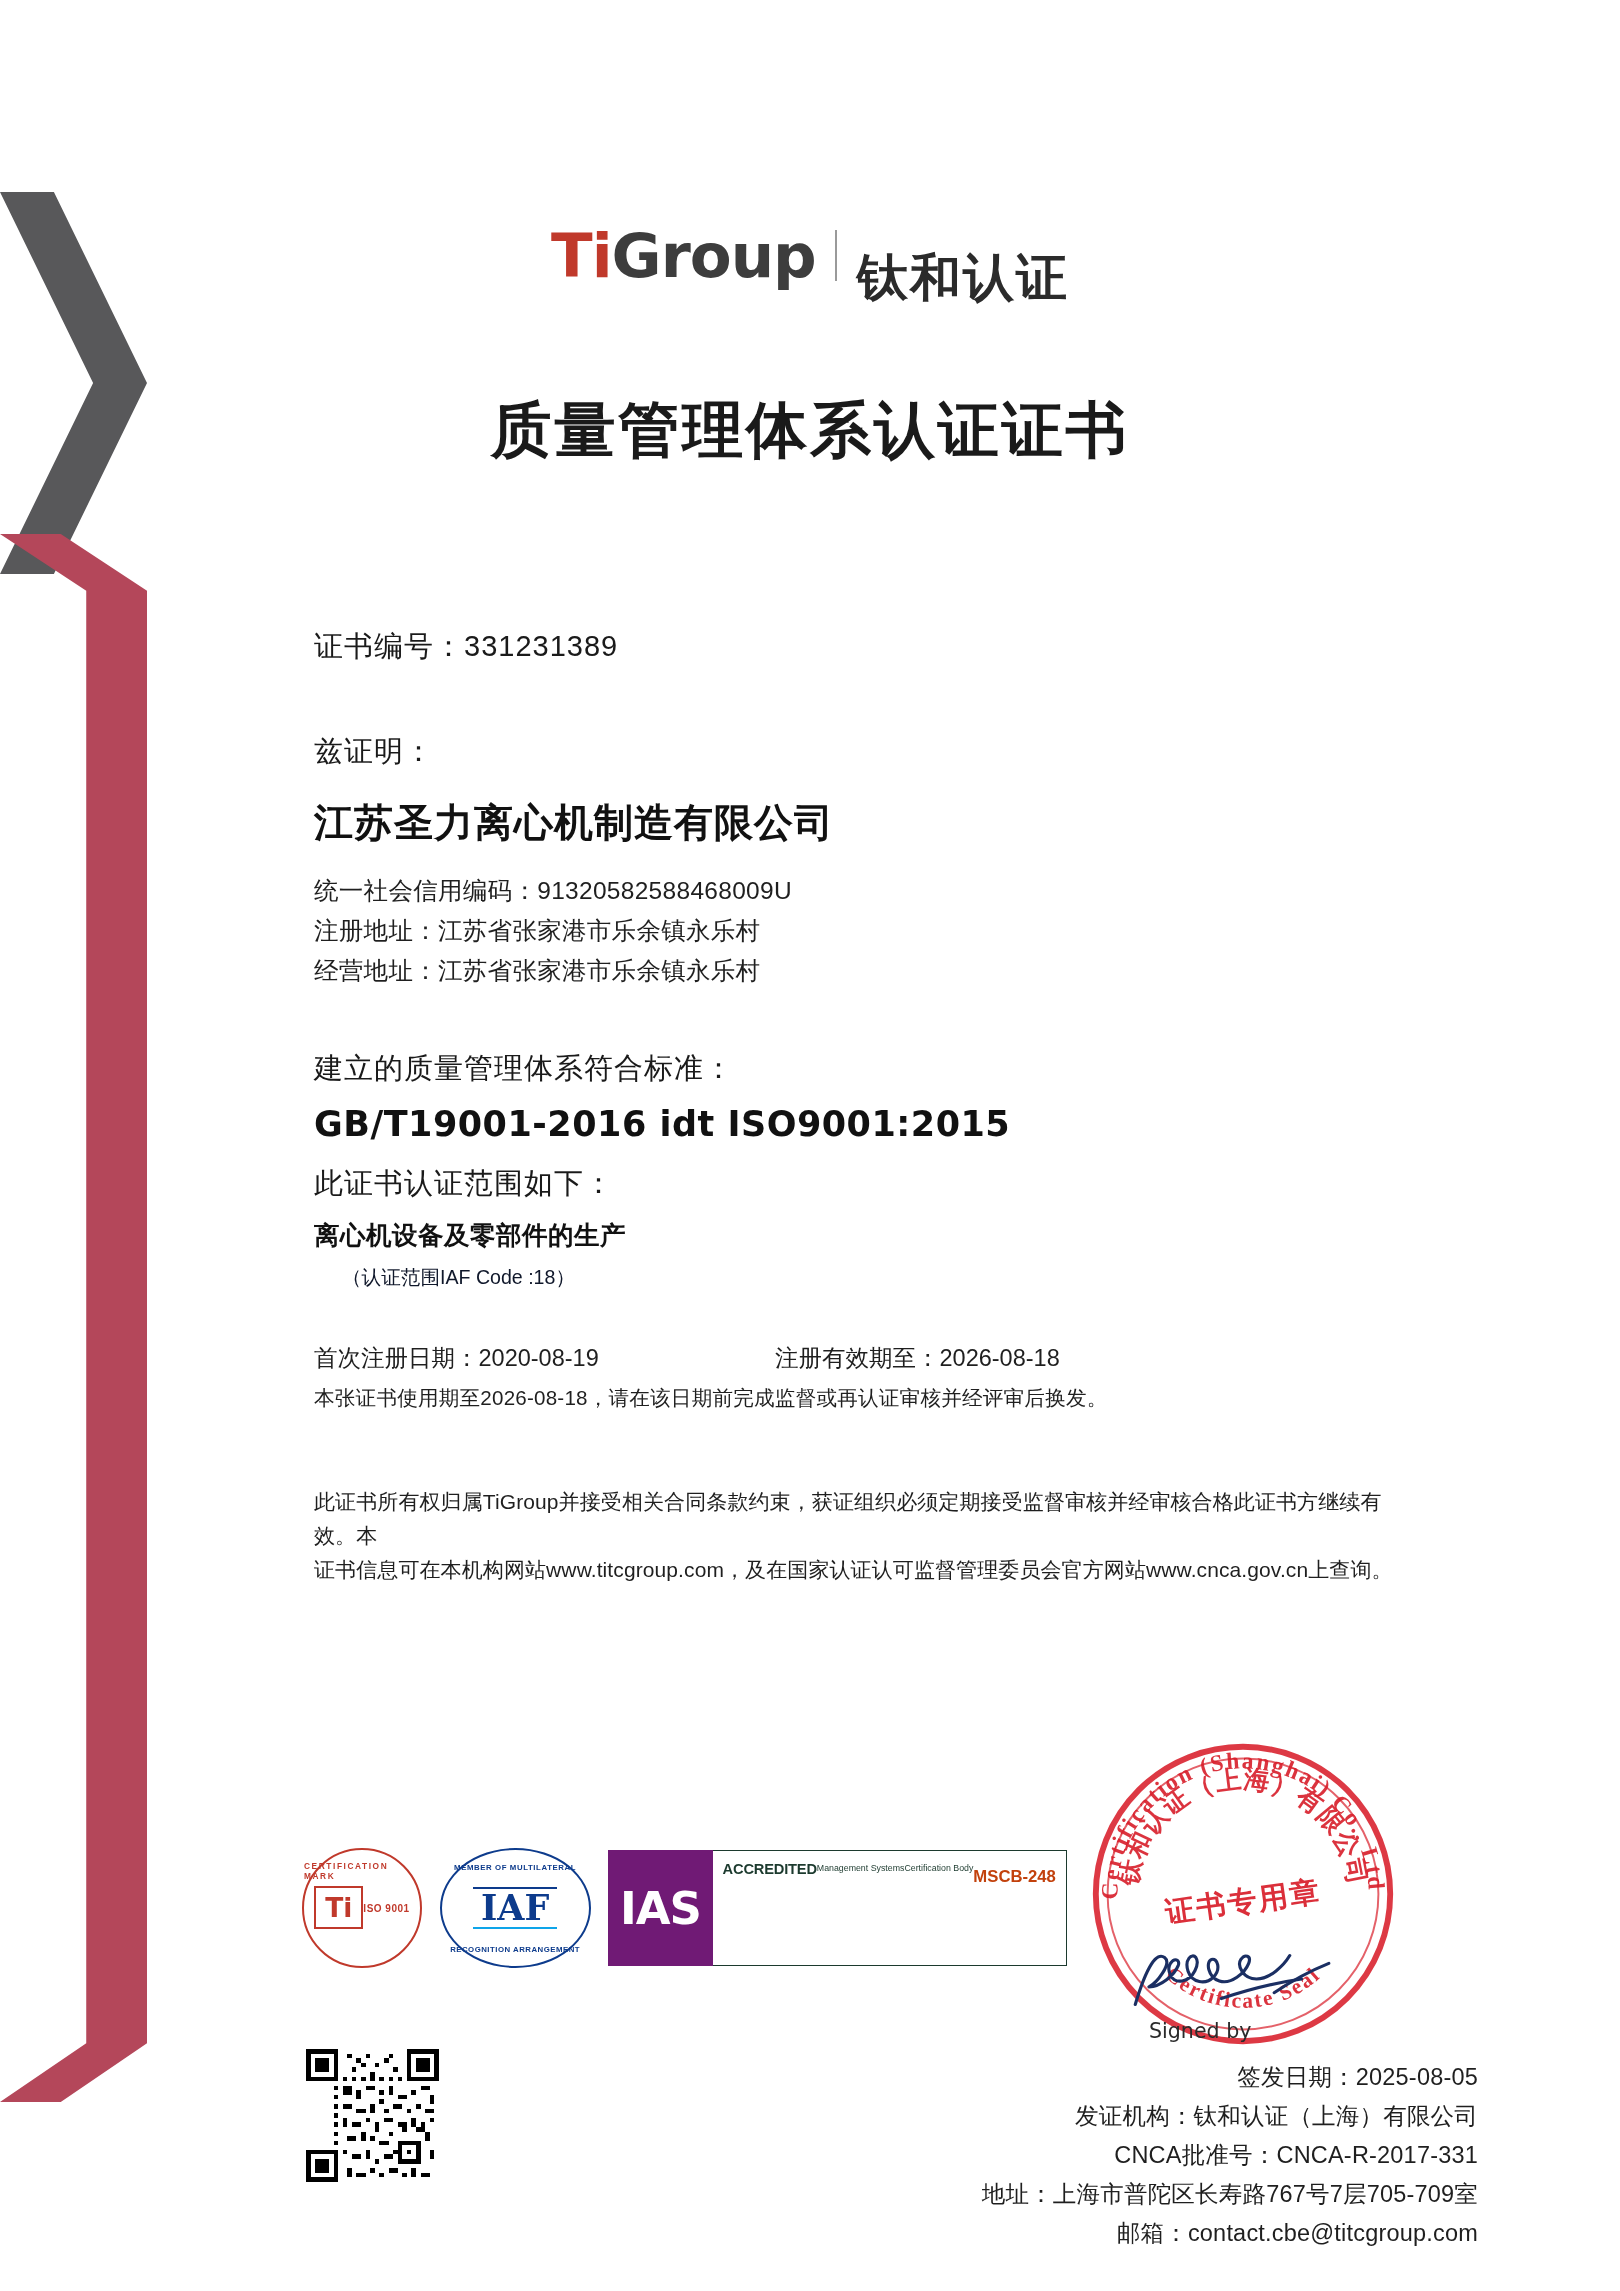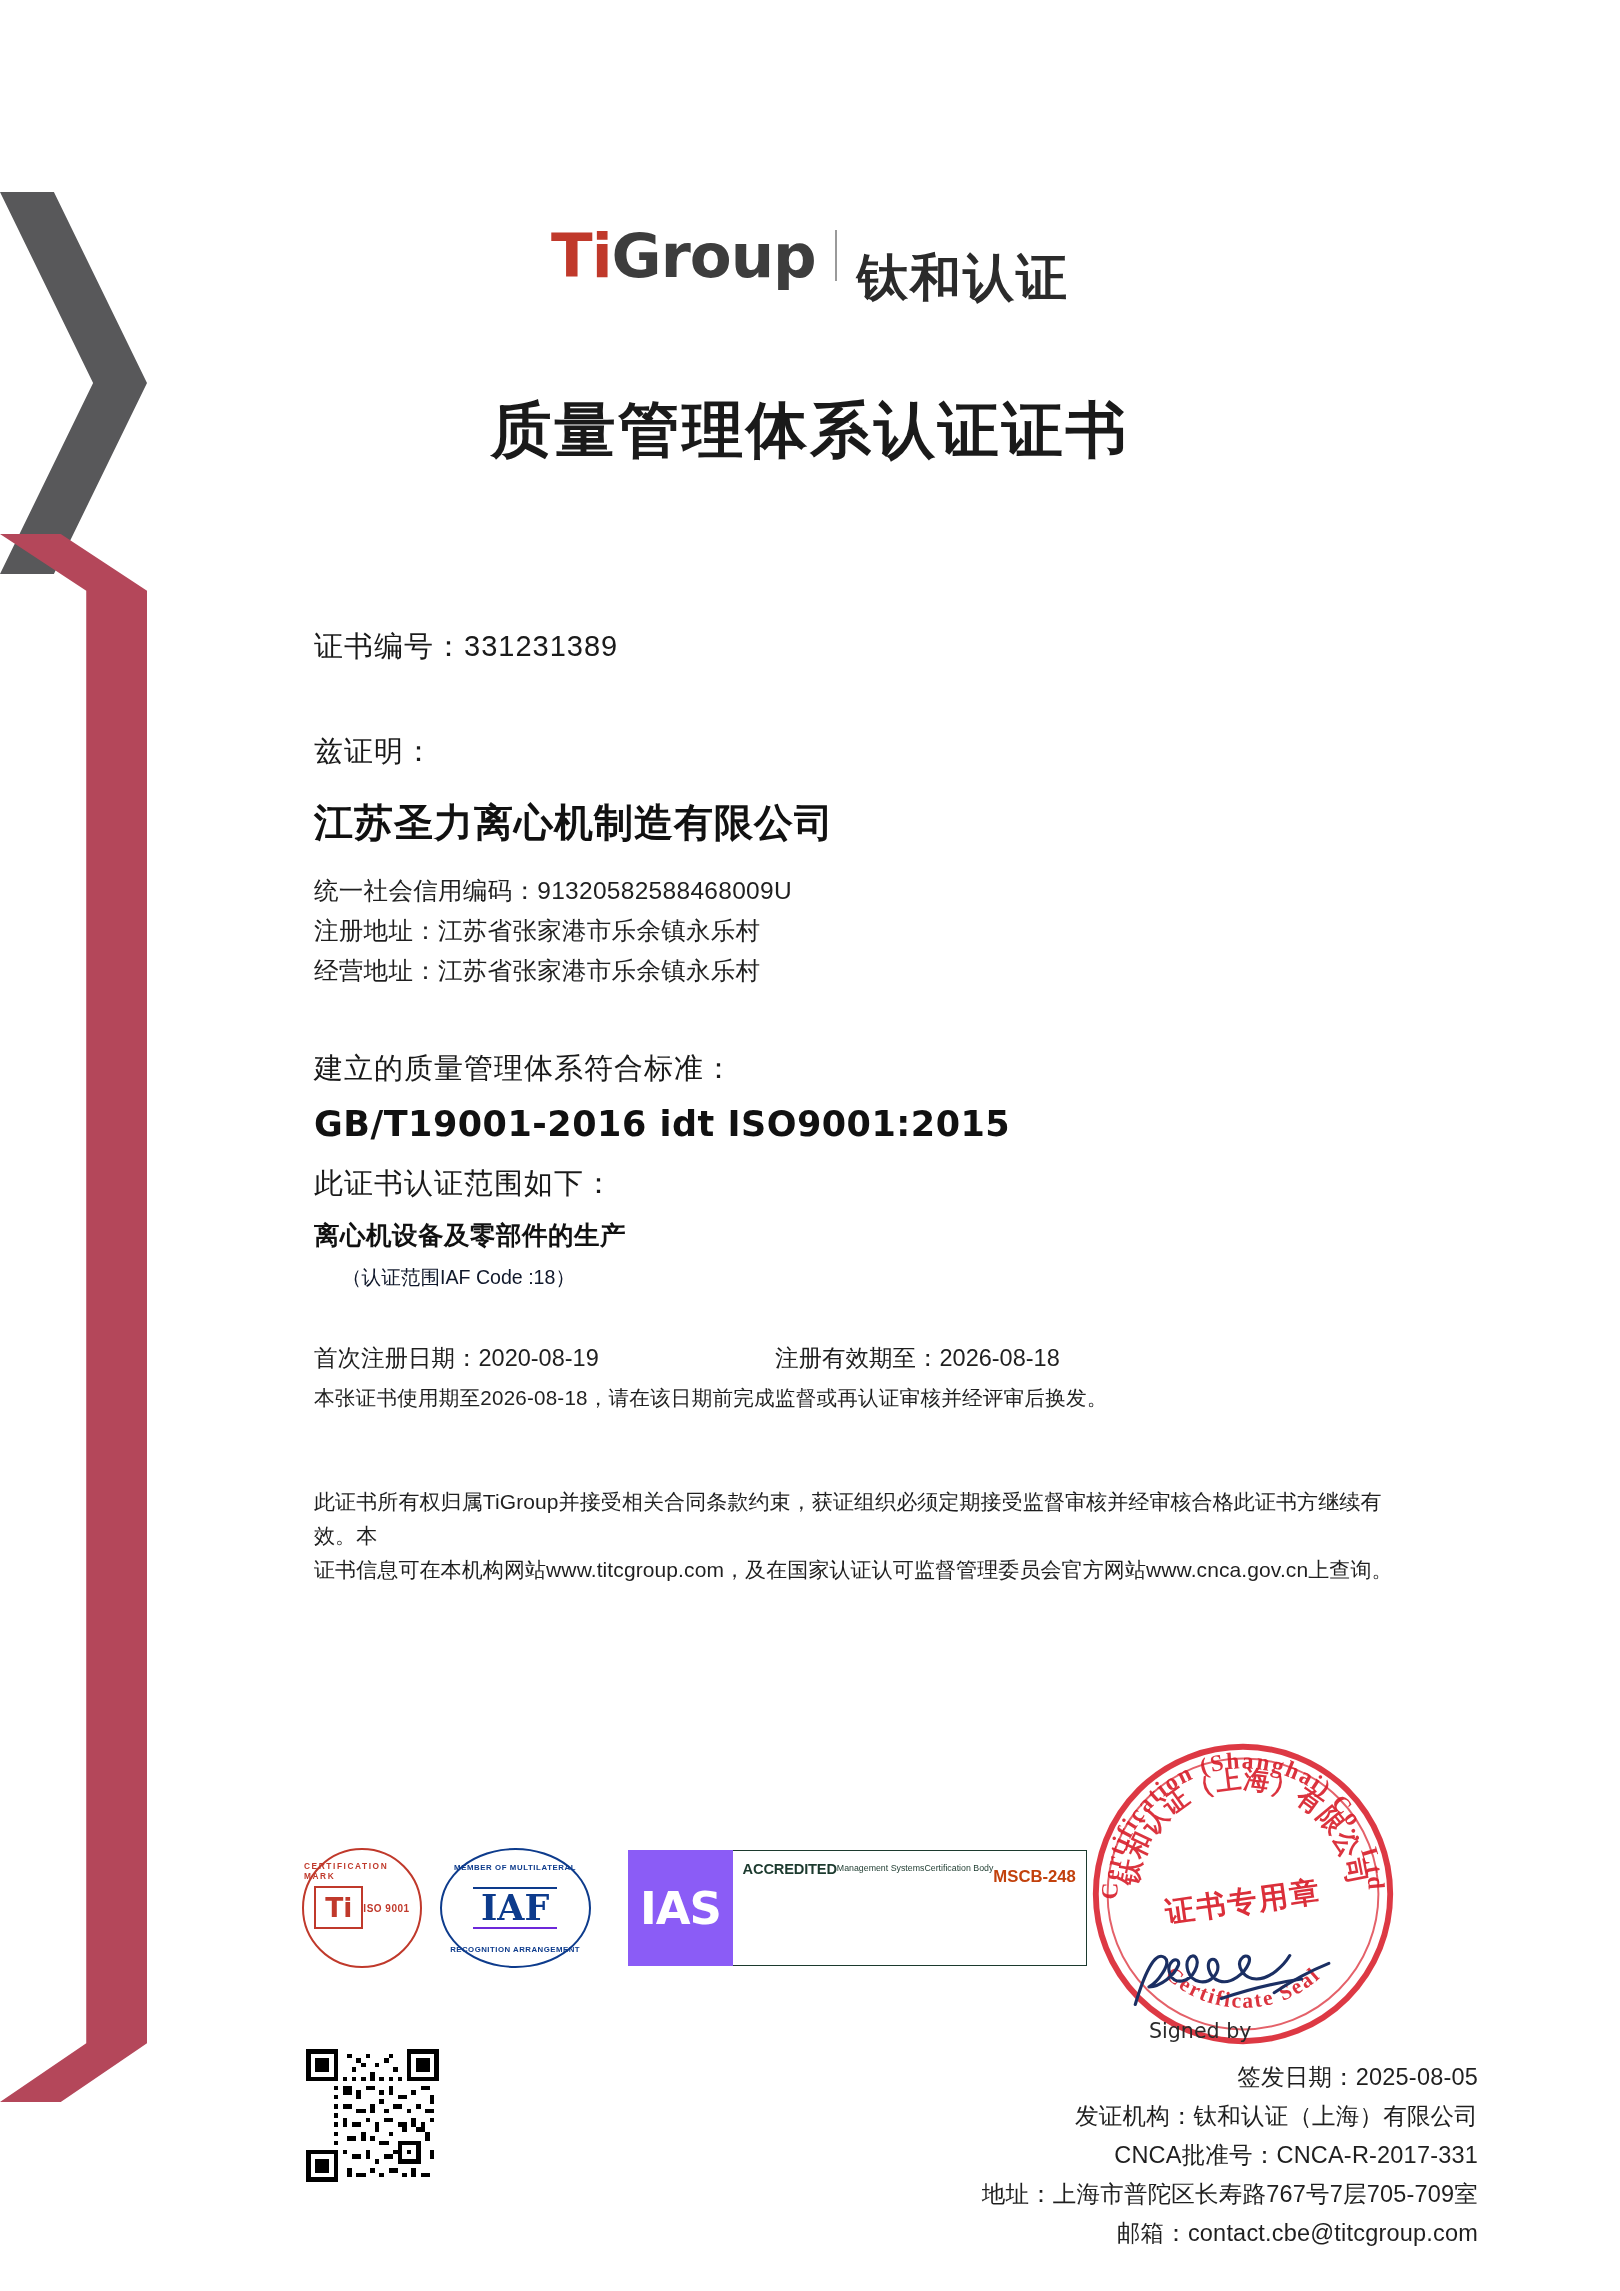--- a/index.html
+++ b/index.html
@@ -259,50 +259,49 @@
     font-weight: bold;
     position: absolute;
     top: 12.7px;
   }
   .mark-iaf .iaf-main {
     font-size: 35px;
     font-weight: bold;
     color: #0d3b8c;
     font-family: "DejaVu Serif", serif;
     border-top: 2px solid #0d3b8c;
-    border-bottom: 2px solid #6d28d9;
+    border-bottom: 2px solid #0ea5e9;
     padding: 1px 7.8px;
     line-height: 1.05;
   }
   .mark-iaf .iaf-bot {
     font-size: 7.8px;
     color: #0d3b8c;
     letter-spacing: 0.5px;
     font-weight: bold;
     position: absolute;
     bottom: 11.8px;
   }
 
   .mark-ias {
     height: 116px;
     display: flex;
     align-items: stretch;
   }
   .mark-ias .ias-left {
-    background: #8b5cf6;
+    background: #701a75;
     color: #ffffff;
     font-size: 45px;
     font-weight: bold;
     font-family: "DejaVu Sans", sans-serif;
     display: flex;
     align-items: center;
     justify-content: center;
     padding: 0 11.8px;
     letter-spacing: -1px;
-    margin-left: 20px;
   }
   .mark-ias .ias-right {
     background: #ffffff;
     border: 1px solid #1c3a2e;
     border-left: none;
     padding: 9.8px 9.8px 7.8px 9.8px;
     display: flex;
     flex-direction: row;
     justify-content: center;
     min-width: 125px;

